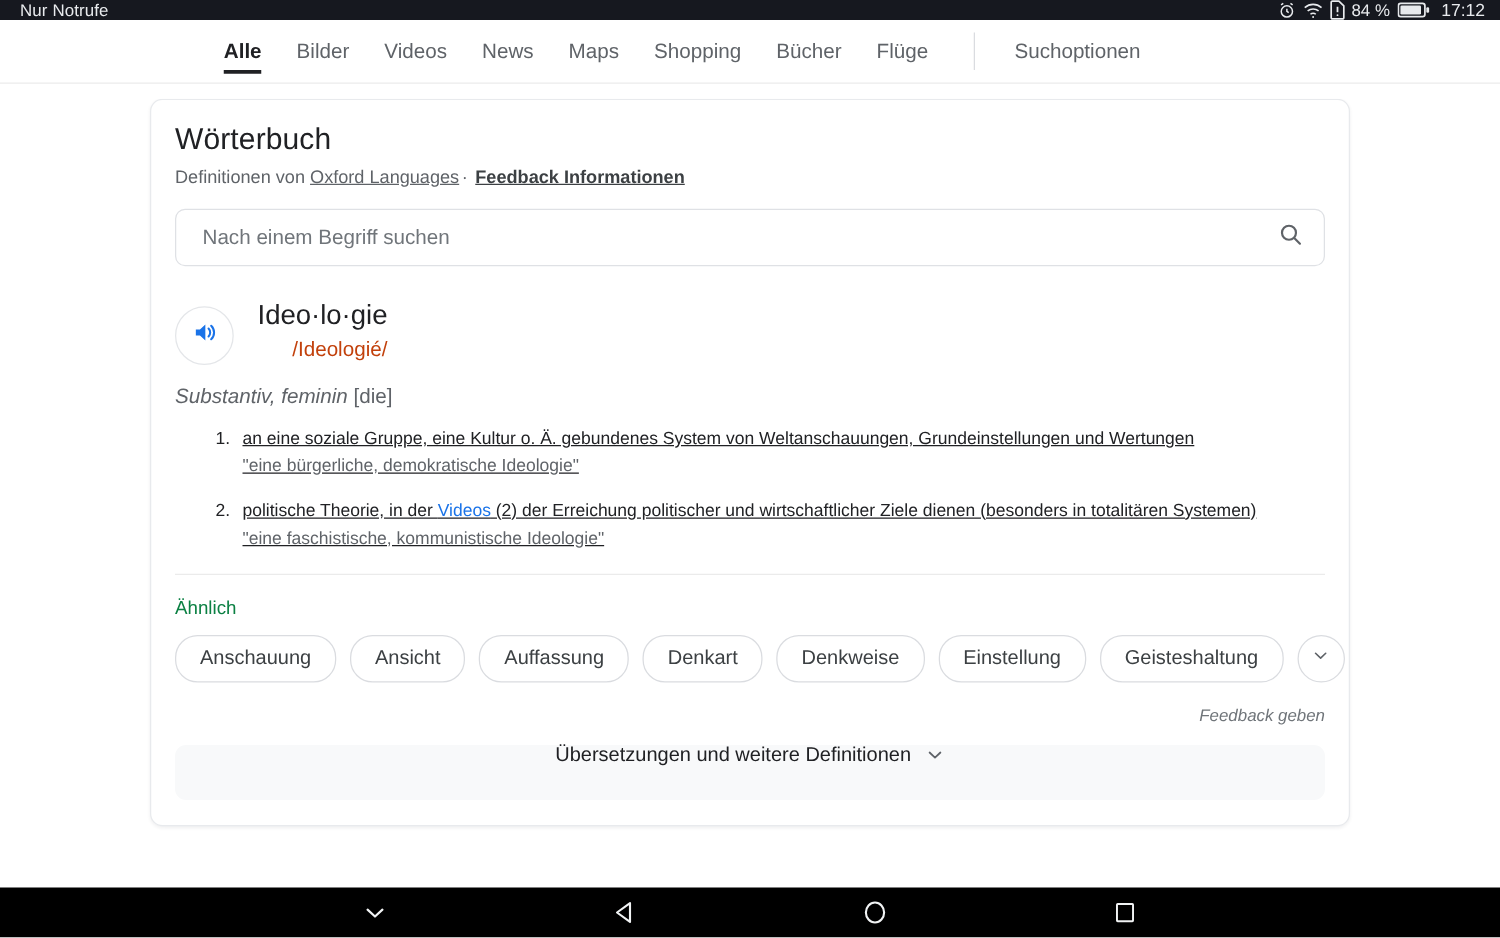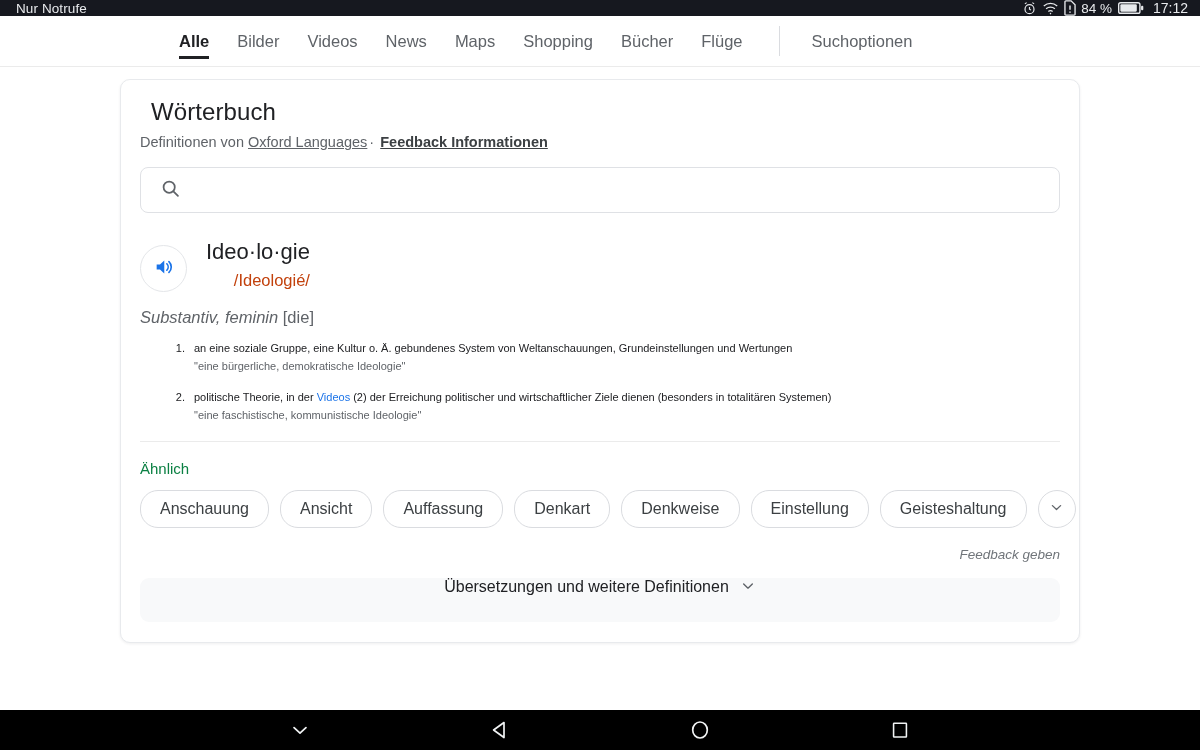--- a/index.html
+++ b/index.html
@@ -103,21 +103,21 @@
     border-radius: 10px;
     box-sizing: border-box;
     box-shadow: 0 1px 3px rgba(32,33,36,0.07);
   }
 
   .card-inner { padding: 18px 19px 0 19px; }
 
   .dict-title {
     font-size: 24px;
     color: #202124;
-    margin: 0 0 8px 11px;
+    margin: 0 0 8px 0;
     font-weight: normal;
     letter-spacing: .1px;
   }
   .dict-source {
     font-size: 14.5px;
     color: #5f6368;
     margin-bottom: 17px;
   }
   .dict-source a {
     color: #5f6368;
@@ -189,22 +189,23 @@
     color: #5f6368;
     margin-top: 16px;
   }
   .pos-line i { font-style: italic; }
 
   
   ol.defs {
     margin: 14px 0 12px 0;
     padding-left: 48px;
     color: #202124;
-    font-size: 11px;
+    font-size: 14px;
     line-height: 1.42;
+    text-decoration: underline;
   }
   ol.defs > li { margin-bottom: 16px; padding-left: 6px; }
   ol.defs > li:last-child { margin-bottom: 0; }
   .def-main a { color: #1a73e8; text-decoration: none; }
   .def-example {
     color: #5f6368;
     margin-top: 2px;
   }
 
   .card-divider {
@@ -374,20 +375,21 @@
 
       <div class="dict-title">Wörterbuch</div>
 
       <div class="dict-source">
         <span>Definitionen von</span>
         <a href="#">Oxford Languages</a><span class="dot-sep">·</span>
         <a href="#" class="strong">Feedback Informationen</a>
       </div>
 
       <div class="dict-search">
+        <input type="text" placeholder="Nach einem Begriff suchen" style="">
         <span>
           <svg width="21" height="21" viewBox="0 0 24 24" fill="none" stroke="#5f6368" stroke-width="2">
             <circle cx="10.5" cy="10.5" r="6.4"></circle>
             <path d="M15.3 15.3 20.5 20.5" stroke-linecap="round"></path>
           </svg>
         </span>
       </div>
 
       <div class="headword-row">
         <div class="speaker-btn">

